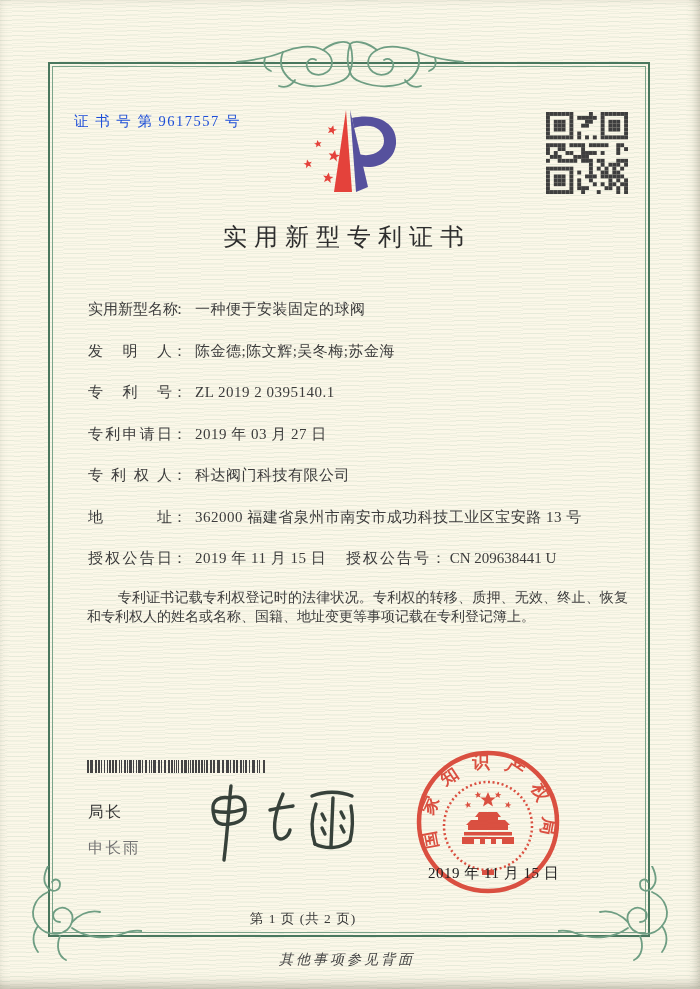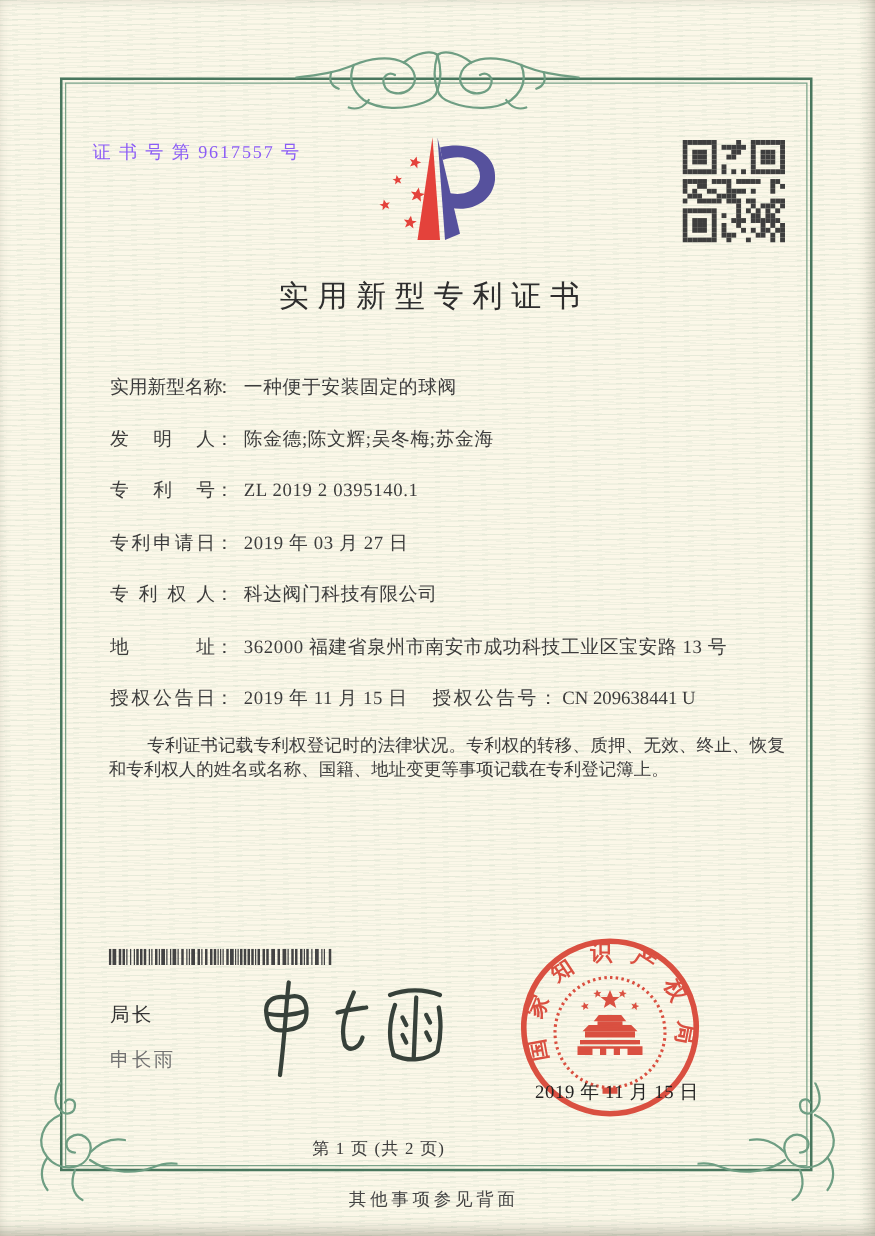--- a/index.html
+++ b/index.html
@@ -24,21 +24,21 @@
     position:absolute;left:48px;top:62px;width:598px;height:871px;
     border:2.5px solid #49775e;
   }
   .frame-inner{position:absolute;inset:2px;border:1px solid #7aa389;}
   .ornament{position:absolute;z-index:3;}
   .ornament svg{display:block;}
   .orn-top{left:235px;top:36px;}
   .orn-bl{left:22px;top:866px;}
   .orn-br{left:558px;top:866px;transform:scaleX(-1);}
   .cert-no{
-    position:absolute;left:74px;top:112px;font-size:14.5px;letter-spacing:1.5px;color:#8b5cf6;
+    position:absolute;left:74px;top:112px;font-size:14.5px;letter-spacing:1.5px;color:#1d4ed8;
   }
   .logo{position:absolute;left:292px;top:104px;}
   .qr{position:absolute;left:546px;top:112px;width:82px;height:82px;}
   .title{
     position:absolute;left:48px;top:221px;width:598px;text-align:center;
     font-size:24px;letter-spacing:7px;color:#2e2e2e;font-weight:500;
   }
   .fields{position:absolute;left:88px;top:300px;width:545px;font-size:15px;color:#3c3c3c;}
   .field-row{position:relative;height:20px;margin-bottom:21.5px;white-space:nowrap;}
   .flabel{
@@ -61,21 +61,21 @@
   .seal{position:absolute;left:408px;top:742px;opacity:0.92;}
   .seal-date{
     position:absolute;left:428px;top:864px;font-size:15px;color:#222;z-index:6;letter-spacing:0.5px;
   }
   .page-info{
     position:absolute;left:48px;top:910px;width:510px;text-align:center;
     font-size:13.5px;letter-spacing:1px;color:#3a3a3a;
   }
   .footer-note{
     position:absolute;left:48px;top:951px;width:598px;text-align:center;
-    font-size:14px;letter-spacing:3px;color:#444;
+    font-size:14px;letter-spacing:3px;color:#444;font-style:italic;
   }
   .green-stroke{stroke:#6f9e83;fill:none;stroke-width:1.8;stroke-linecap:round;}
 </style>
 </head>
 <body>
 
 <div class="guilloche"></div>
 
 <div class="frame">
   <div class="frame-inner"></div>

